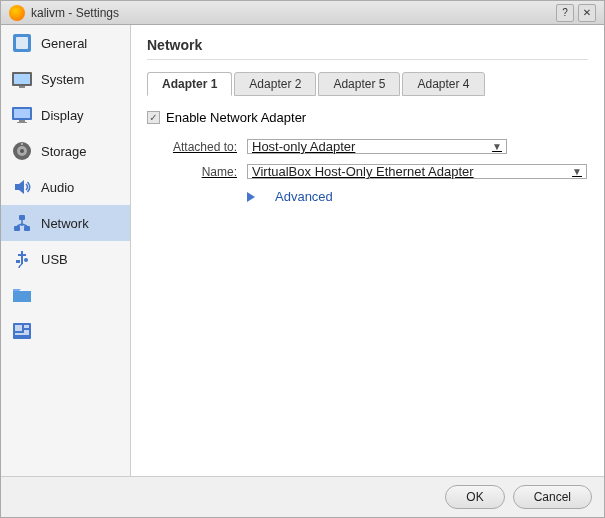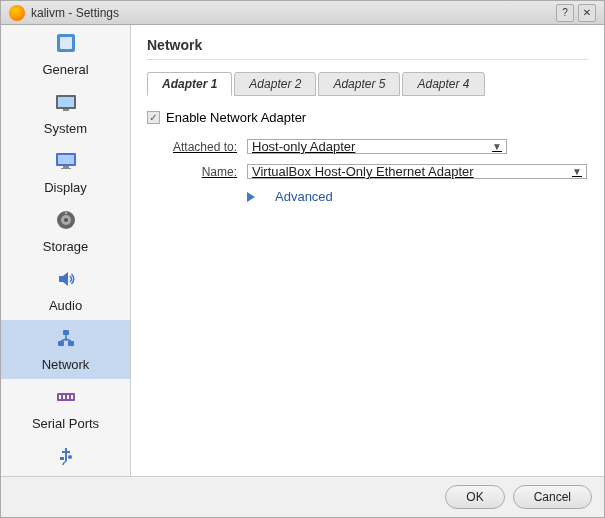--- a/index.html
+++ b/index.html
@@ -72,21 +72,20 @@
       flex-shrink: 0;
     }
 
     .sidebar-item {
       display: flex;
       align-items: center;
       padding: 7px 10px;
       cursor: pointer;
       color: #222;
       gap: 8px;
-      flex-direction: column;
     }
 
     .sidebar-item.active {
       background: #c5d8f0;
     }
 
     .sidebar-icon {
       width: 22px;
       height: 22px;
       flex-shrink: 0;
@@ -119,21 +118,20 @@
     }
 
     .tab {
       padding: 4px 14px;
       border: 1px solid #bbb;
       background: #e8e8e8;
       cursor: pointer;
       font-size: 12px;
       border-radius: 3px 3px 0 0;
       color: #333;
-      font-style: italic;
     }
 
     .tab.active {
       background: #fff;
       border-bottom: 1px solid #fff;
       font-weight: bold;
     }
 
     .tab-content {
       flex: 1;
@@ -324,32 +322,20 @@
               <rect x="13" y="14" width="6" height="5" rx="1" fill="#4477cc"></rect>
               <rect x="8" y="3" width="6" height="5" rx="1" fill="#4477cc"></rect>
               <line x1="11" y1="8" x2="11" y2="14" stroke="#4477cc" stroke-width="1.5"></line>
               <line x1="6" y1="14" x2="11" y2="12" stroke="#4477cc" stroke-width="1.5"></line>
               <line x1="16" y1="14" x2="11" y2="12" stroke="#4477cc" stroke-width="1.5"></line>
             </svg>
         </div>
         <span>Network</span>
       </div>
 
-      <div class="sidebar-item">
-        <div class="sidebar-icon">
-          <svg width="22" height="22" viewBox="0 0 22 22">
-              <rect x="2" y="7" width="18" height="8" rx="1" fill="#8855aa"></rect>
-              <rect x="4" y="9" width="2" height="4" rx="0.5" fill="white"></rect>
-              <rect x="8" y="9" width="2" height="4" rx="0.5" fill="white"></rect>
-              <rect x="12" y="9" width="2" height="4" rx="0.5" fill="white"></rect>
-              <rect x="16" y="9" width="2" height="4" rx="0.5" fill="white"></rect>
-            </svg>
-        </div>
-        <span>Serial Ports</span>
-      </div>
 
       <div class="sidebar-item">
         <div class="sidebar-icon">
           <svg width="22" height="22" viewBox="0 0 22 22">
               <path d="M11,3 L11,16" stroke="#4477cc" stroke-width="2"></path>
               <path d="M7,7 L15,7" stroke="#4477cc" stroke-width="2"></path>
               <rect x="5" y="12" width="4" height="3" fill="#4477cc"></rect>
               <circle cx="15" cy="12" r="2" fill="#4477cc"></circle>
               <path d="M11,16 Q8,18 8,20" stroke="#4477cc" stroke-width="1.5" fill="none"></path>
             </svg>

